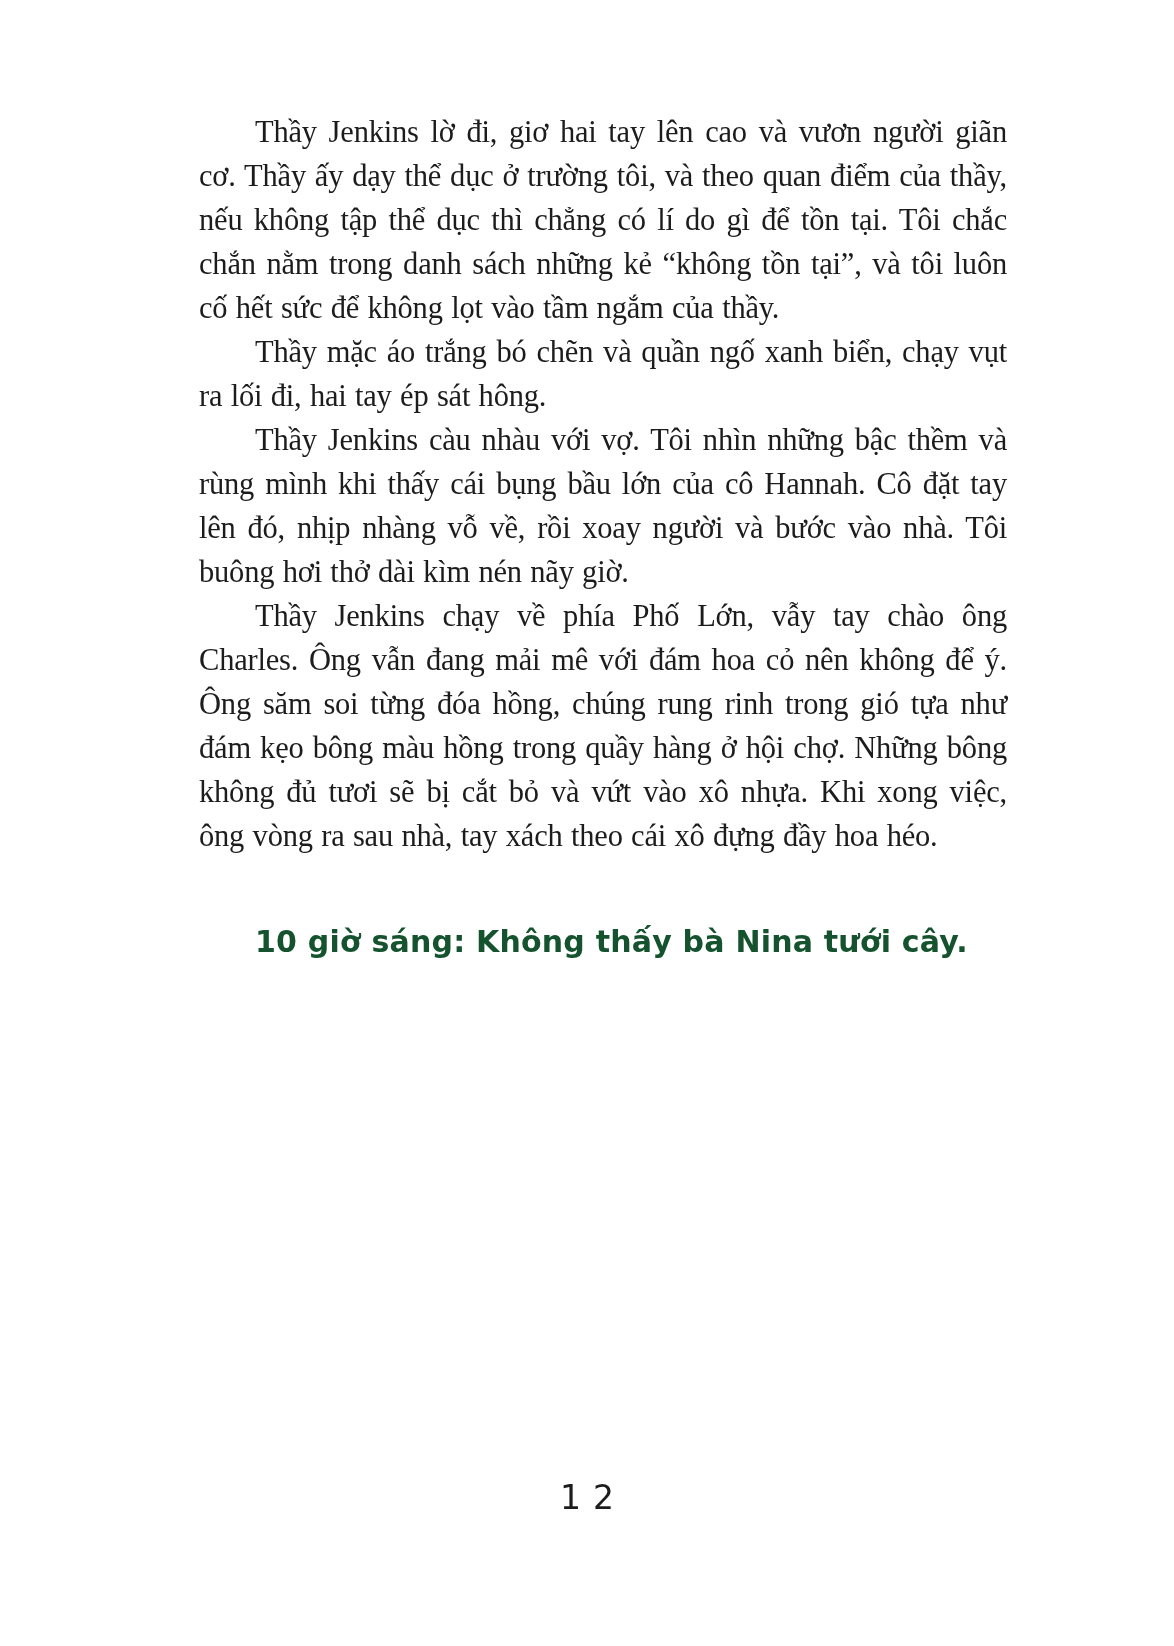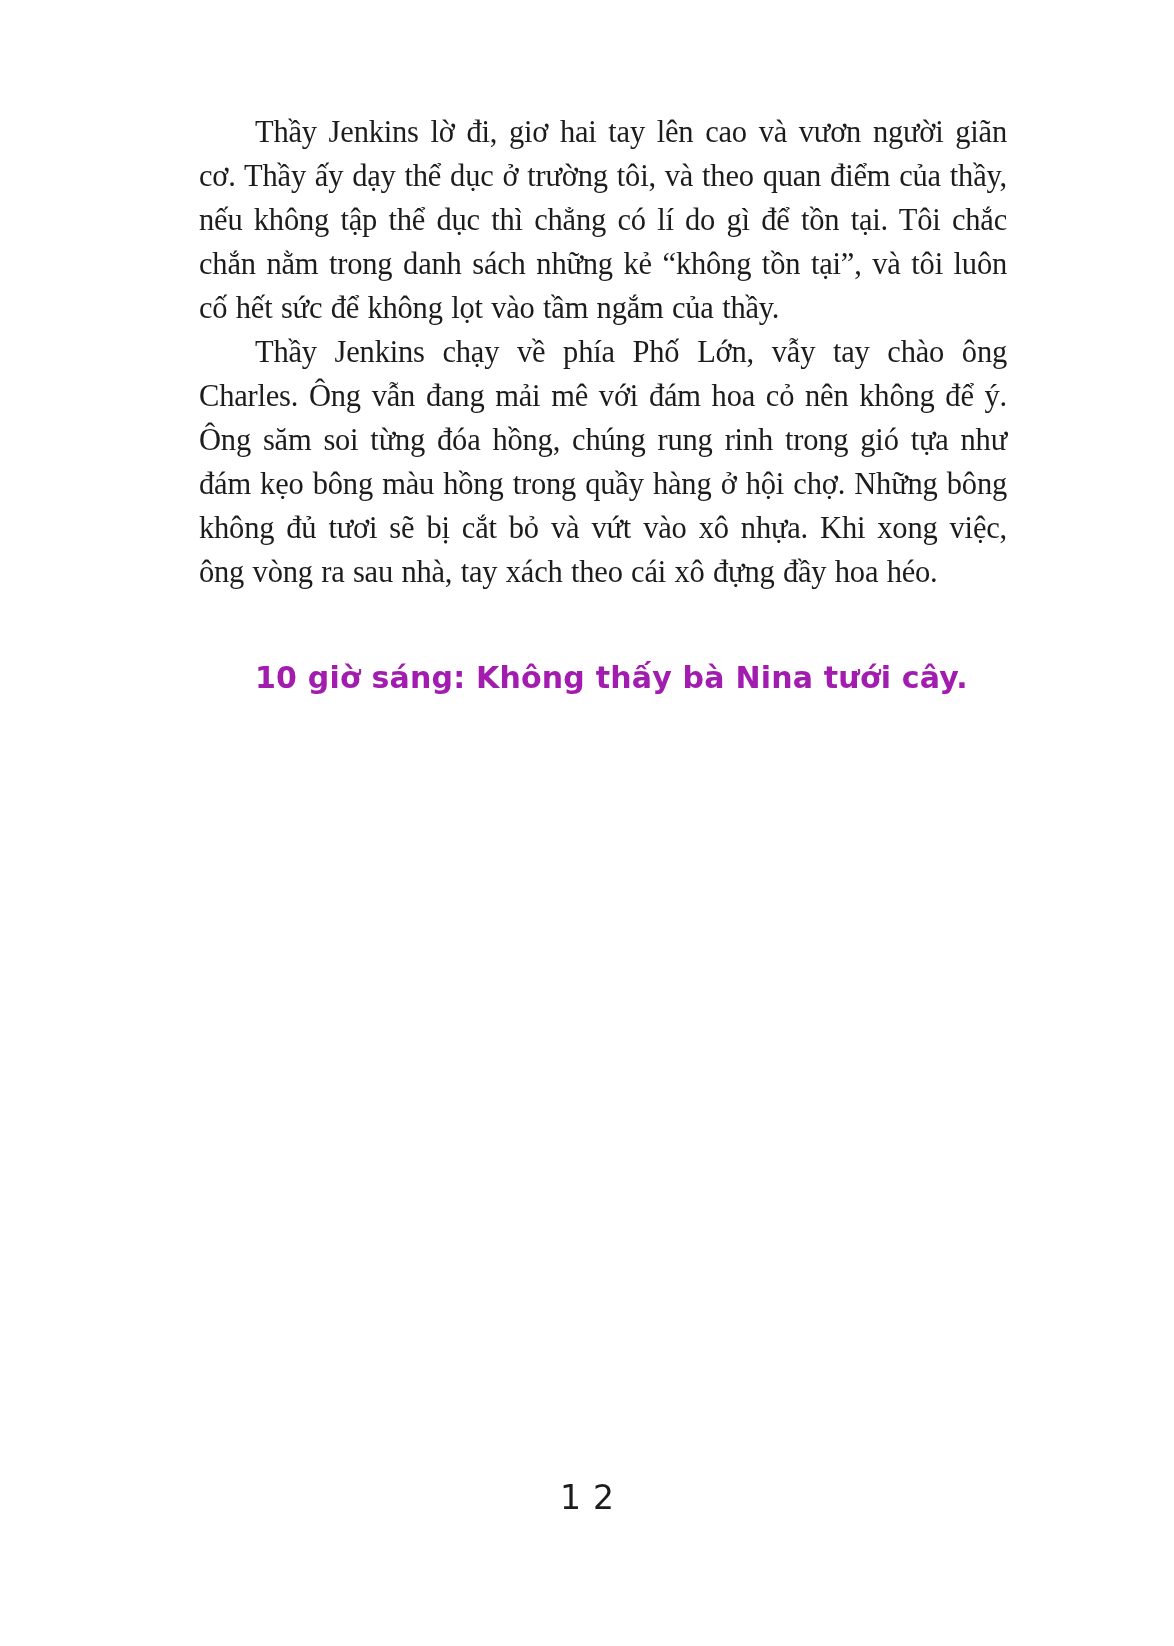--- a/index.html
+++ b/index.html
@@ -36,21 +36,21 @@
   }
   .section-heading {
     margin: 62px 0 50px 0;
     padding: 0;
     text-indent: 56px;
     font-family: "DejaVu Sans", sans-serif;
     font-weight: 700;
     font-size: 30px;
     line-height: 44px;
     letter-spacing: 0.2px;
-    color: #a21caf;
+    color: #14532d;
     text-align: left;
   }
   .page-footer {
     position: absolute;
     top: 1478px;
     left: 0;
     width: 1174px;
     text-align: center;
   }
   .page-number {
@@ -65,22 +65,24 @@
 </style>
 </head>
 <body>
 
 <div class="book-page">
 
   <main class="text-block">
 
     <p>Thầy Jenkins lờ đi, giơ hai tay lên cao và vươn người giãn cơ. Thầy ấy dạy thể dục ở trường tôi, và theo quan điểm của thầy, nếu không tập thể dục thì chẳng có lí do gì để tồn tại. Tôi chắc chắn nằm trong danh sách những kẻ “không tồn tại”, và tôi luôn cố hết sức để không lọt vào tầm ngắm của thầy.</p>
 
+    <p>Thầy mặc áo trắng bó chẽn và quần ngố xanh biển, chạy vụt ra lối đi, hai tay ép sát hông.</p>
 
 
+    <p>Thầy Jenkins càu nhàu với vợ. Tôi nhìn những bậc thềm và rùng mình khi thấy cái bụng bầu lớn của cô Hannah. Cô đặt tay lên đó, nhịp nhàng vỗ về, rồi xoay người và bước vào nhà. Tôi buông hơi thở dài kìm nén nãy giờ.</p>
 
     <p>Thầy Jenkins chạy về phía Phố Lớn, vẫy tay chào ông Charles. Ông vẫn đang mải mê với đám hoa cỏ nên không để ý. Ông săm soi từng đóa hồng, chúng rung rinh trong gió tựa như đám kẹo bông màu hồng trong quầy hàng ở hội chợ. Những bông không đủ tươi sẽ bị cắt bỏ và vứt vào xô nhựa. Khi xong việc, ông vòng ra sau nhà, tay xách theo cái xô đựng đầy hoa héo.</p>
 
     <h2 class="section-heading">10 giờ sáng: Không thấy bà Nina tưới cây.</h2>
 
 
 
   </main>
 
   <footer class="page-footer">

